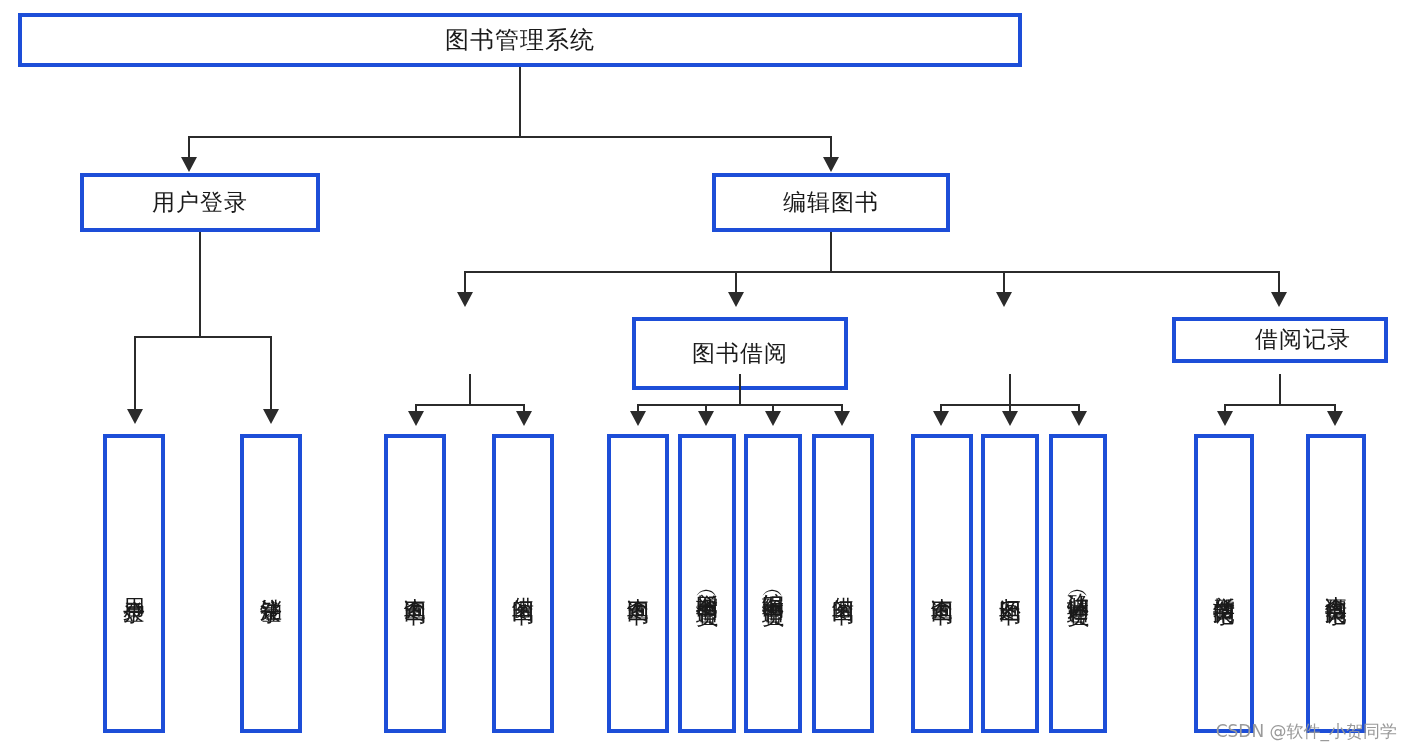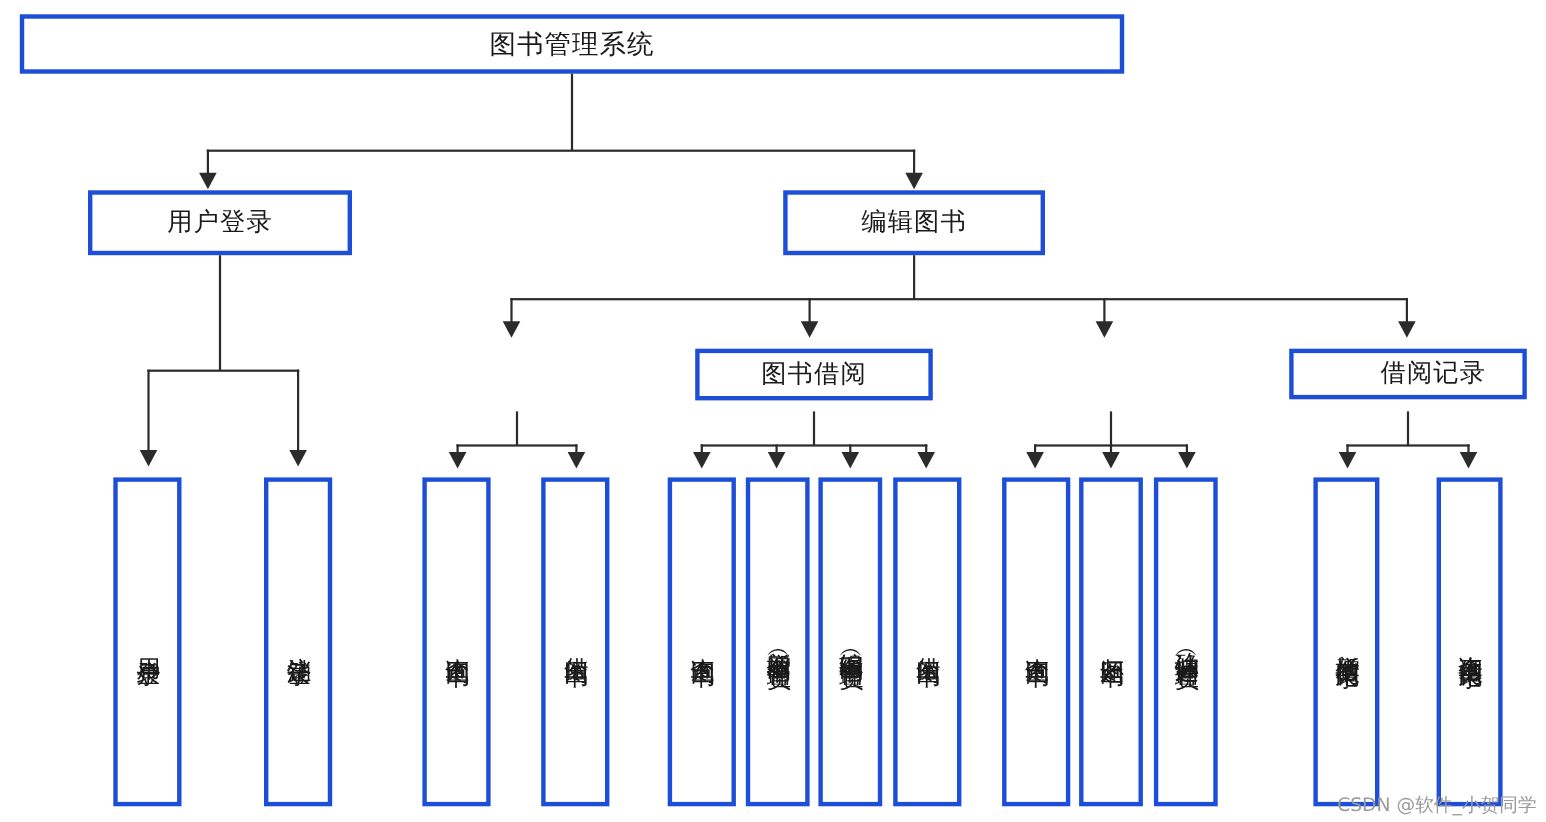--- a/index.html
+++ b/index.html
@@ -115,21 +115,21 @@
   <div class="conn hline" style="left:464px; top:271px; width:816px; height:2px;"></div>
   <div class="conn vline" style="left:464px; top:271px; width:2px; height:24px;"></div>
   <div class="arrow" style="left:457px; top:292px;"></div>
   <div class="conn vline" style="left:735px; top:271px; width:2px; height:24px;"></div>
   <div class="arrow" style="left:728px; top:292px;"></div>
   <div class="conn vline" style="left:1003px; top:271px; width:2px; height:24px;"></div>
   <div class="arrow" style="left:996px; top:292px;"></div>
   <div class="conn vline" style="left:1278px; top:271px; width:2px; height:24px;"></div>
   <div class="arrow" style="left:1271px; top:292px;"></div>
 
-  <div class="node horiz" style="left:632px; top:317px; width:216px; height:47px;">
+  <div class="node horiz" style="left:632px; top:317px; width:216px; height:73px;">
     <span>图书借阅</span>
   </div>
   <div class="node horiz" style="left:1172px; top:317px; width:216px; height:46px;padding-left:46px;">
     <span>借阅记录</span>
   </div>
 
   <div class="conn vline" style="left:469px; top:374px; width:2px; height:31px;"></div>
   <div class="conn hline" style="left:415px; top:404px; width:110px; height:2px;"></div>
   <div class="conn vline" style="left:415px; top:404px; width:2px; height:10px;"></div>
   <div class="arrow" style="left:408px; top:411px;"></div>

